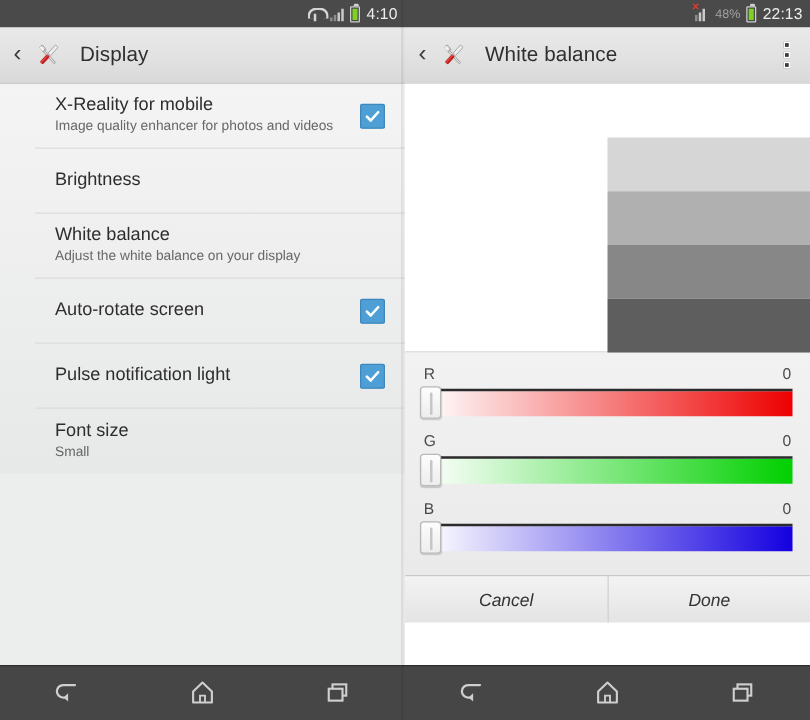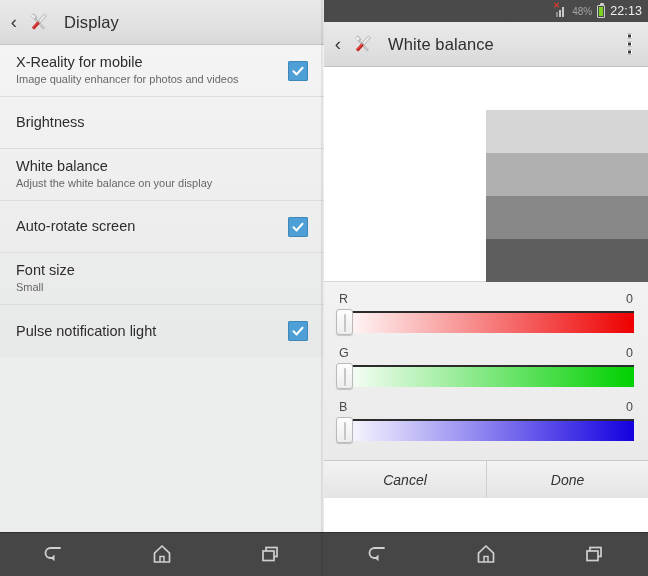--- a/index.html
+++ b/index.html
@@ -71,21 +71,21 @@
                  display:flex; flex-direction:column; gap:3px; }
   .ab-overflow i { display:block; width:5px; height:5px; background:#3b3b3b; border: 1px solid #ffffff; }
 
   
   .tool-wrench, .tool-driver { position:absolute; left:4px; top:3px; width:26px; height:24px; }
   .tool-wrench svg, .tool-driver svg { width:100%; height:100%; display:block; }
 
   
   .list { background: linear-gradient(to bottom, #f4f4f4, #e7e8e8); }
   .row { position: relative; padding: 16px 16px; display:flex; align-items:center;
-         border-bottom: 1px solid #dcdcdc; }
+         border-bottom: 1px solid #dcdcdc; margin-left: 28px; }
   .row:last-child { border-bottom: none; }
   .row-txt { flex: 1 1 auto; }
   .row-title { font-size: 14.5px; color: #2d2d2d; line-height: 17px; }
   .row-sub { font-size: 11px; color: #676767; line-height: 15px; margin-top: 1px; }
   .row-h2 { height: 52px; }
   .row-h1 { height: 52px; }
   .chk { width: 20px; height: 20px; background: #4d9fd6; border-radius: 2px;
          box-shadow: 0 0 0 1px #3e87b8 inset; display:flex; align-items:center; justify-content:center;
          flex: 0 0 auto; }
   .chk svg { width: 14px; height: 14px; display:block; }
@@ -126,20 +126,33 @@
   #panel-right .navbar { background:#464646; }
   .nav-sep { position:absolute; top:0; left:0; width:100%; height:1px; background:#2f2f2f; }
 </style>
 </head>
 <body>
 
 <div id="root">
 
   <div class="panel" id="panel-left">
 
+    <div class="statusbar">
+      <span class="ico-conn"></span>
+      <span class="ico-signal">
+          <i></i>
+          <i></i>
+          <i></i>
+          <i></i>
+        </span>
+      <span class="ico-batt">
+          <b></b>
+        </span>
+      <span class="sb-time">4:10</span>
+    </div>
 
     <div class="actionbar">
       <span class="ab-back">‹</span>
       <span class="ab-appicon">
         <span class="tool-wrench">
           <svg viewBox="0 0 26 24">
             <g transform="rotate(-42 13 12)">
               <path d="M11.5 2.5 L14.5 2.5 L14.5 6 L13 7 L13 20 L11.5 20 Z" fill="#e3e3e3" stroke="#9a9a9a" stroke-width="0.7"></path>
               <path d="M11.5 2.5 L11.5 6 L13 7 L13 2.5 Z" fill="#f7f7f7"></path>
               <rect x="11.3" y="6.5" width="3.4" height="1" fill="#a6a6a6"></rect>
@@ -193,35 +206,35 @@
         </div>
         <div class="chk">
           <svg viewBox="0 0 14 14">
               <path d="M2.5 7.3 L5.6 10.4 L11.5 3.8" fill="none" stroke="#ffffff" stroke-width="2.1" stroke-linecap="round" stroke-linejoin="round"></path>
             </svg>
         </div>
       </div>
 
 
 
-      <div class="row row-h2">
-        <div class="row-txt">
-          <div class="row-title">Font size</div>
-          <div class="row-sub">Small</div>
-        </div>
-      </div>
-
       <div class="row row-h1">
         <div class="row-txt">
           <div class="row-title">Pulse notification light</div>
         </div>
         <div class="chk">
           <svg viewBox="0 0 14 14">
               <path d="M2.5 7.3 L5.6 10.4 L11.5 3.8" fill="none" stroke="#ffffff" stroke-width="2.1" stroke-linecap="round" stroke-linejoin="round"></path>
             </svg>
+        </div>
+      </div>
+
+      <div class="row row-h2">
+        <div class="row-txt">
+          <div class="row-title">Font size</div>
+          <div class="row-sub">Small</div>
         </div>
       </div>
 
     </div>
 
     <div class="navbar">
       <span class="nav-sep"></span>
       <span class="nav-ico">
         <svg width="24" height="20" viewBox="0 0 24 20">
             <path d="M18 4 L8.5 4 A5 5 0 1 0 8.5 14 L11 14" fill="none" stroke="#cfcfcf" stroke-width="1.8" stroke-linecap="round"></path>

